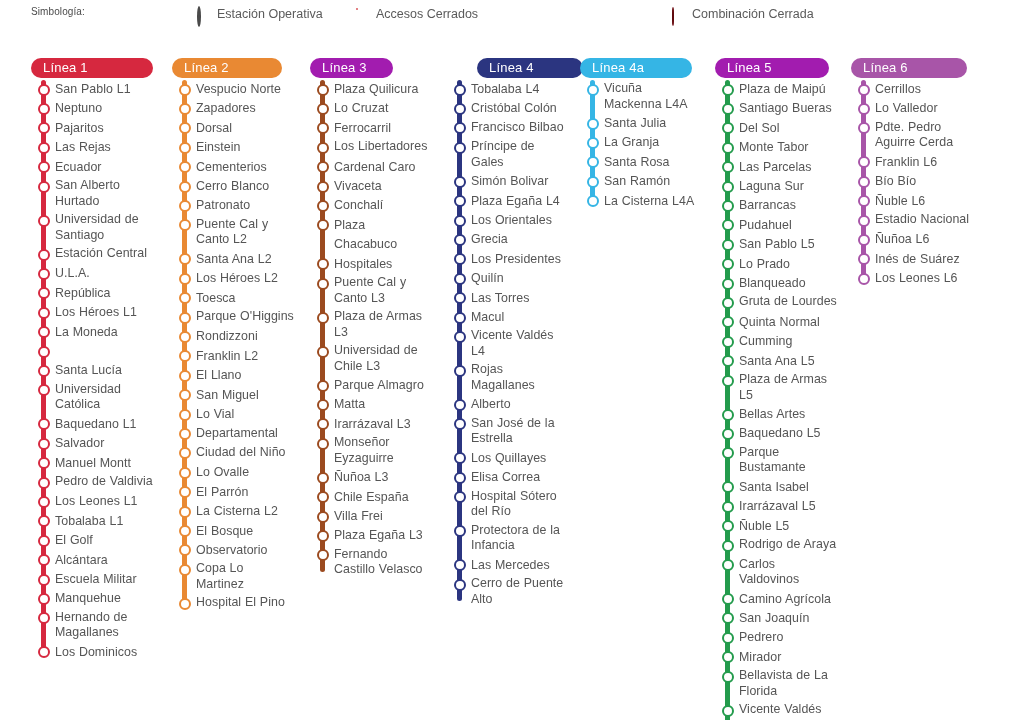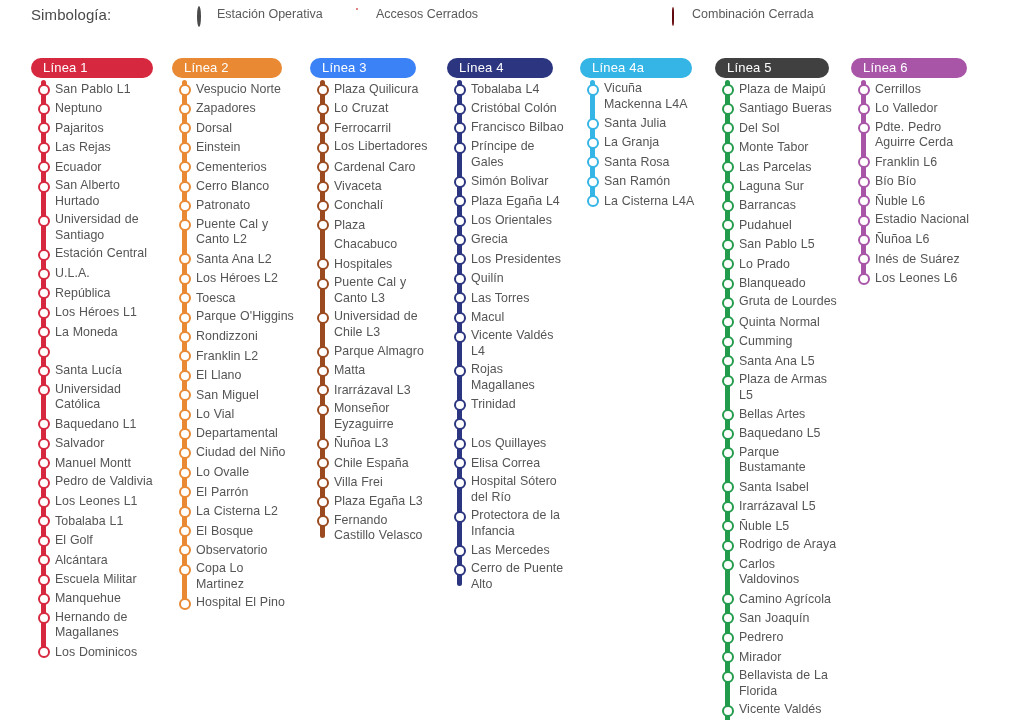--- a/index.html
+++ b/index.html
@@ -19,21 +19,21 @@
     position: absolute;
     left: 0; top: 0;
     width: 1024px;
     height: 52px;
     padding-top: 6px;
   }
   #legend-title {
     position: absolute;
     left: 31px;
     top: 6px;
-    font-size: 15px;
+    font-size: 10px;
     color: #4a4a4a;
     letter-spacing: 0.1px;
   }
   .legend-item {
     position: absolute;
     display: flex;
     align-items: flex-start;
     gap: 9px;
   }
   .legend-label {
@@ -403,21 +403,21 @@
           <span class="st-dot" style="border-color: rgb(233, 137, 51);"></span>
           <span class="st-name wrap">Copa Lo Martinez</span>
         </div>
         <div class="station">
           <span class="st-dot" style="border-color: rgb(233, 137, 51);"></span>
           <span class="st-name wrap">Hospital El Pino</span>
         </div>
       </div>
     </div>
     <div class="line-col" style="left: 310px; width: 122px;">
-      <div class="line-header" style="background: #3b82f6; width: 106px;"><span>Línea 3</span></div>
+      <div class="line-header" style="background: #a21caf; width: 83px;"><span>Línea 3</span></div>
       <div class="line-body">
         <div class="line-spine" style="background: rgb(155, 74, 31);"></div>
         <div class="station">
           <span class="st-dot" style="border-color: rgb(155, 74, 31);"></span>
           <span class="st-name">Plaza Quilicura</span>
         </div>
         <div class="station">
           <span class="st-dot" style="border-color: rgb(155, 74, 31);"></span>
           <span class="st-name">Lo Cruzat</span>
         </div>
@@ -445,20 +445,24 @@
           <span class="st-dot" style="border-color: rgb(155, 74, 31);"></span>
           <span class="st-name">Plaza Chacabuco</span>
         </div>
         <div class="station">
           <span class="st-dot" style="border-color: rgb(155, 74, 31);"></span>
           <span class="st-name">Hospitales</span>
         </div>
         <div class="station">
           <span class="st-dot" style="border-color: rgb(155, 74, 31);"></span>
           <span class="st-name wrap">Puente Cal y Canto L3</span>
+        </div>
+        <div class="station">
+          <span class="st-dot" style="border-color: rgb(155, 74, 31);"></span>
+          <span class="st-name wrap">Plaza de Armas L3</span>
         </div>
         <div class="station">
           <span class="st-dot" style="border-color: rgb(155, 74, 31);"></span>
           <span class="st-name wrap">Universidad de Chile L3</span>
         </div>
         <div class="station">
           <span class="st-dot" style="border-color: rgb(155, 74, 31);"></span>
           <span class="st-name">Parque Almagro</span>
         </div>
         <div class="station">
@@ -489,21 +493,21 @@
           <span class="st-dot" style="border-color: rgb(155, 74, 31);"></span>
           <span class="st-name">Plaza Egaña L3</span>
         </div>
         <div class="station">
           <span class="st-dot" style="border-color: rgb(155, 74, 31);"></span>
           <span class="st-name wrap">Fernando Castillo Velasco</span>
         </div>
       </div>
     </div>
     <div class="line-col" style="left: 447px; width: 118px;">
-      <div class="line-header" style="background: rgb(43, 53, 128); width: 106px;"><span>Línea 4</span></div>
+      <div class="line-header" style="background: rgb(43, 53, 128); width: 106px; margin-left: 30px;"><span>Línea 4</span></div>
       <div class="line-body">
         <div class="line-spine" style="background: rgb(43, 53, 128);"></div>
         <div class="station">
           <span class="st-dot" style="border-color: rgb(43, 53, 128);"></span>
           <span class="st-name">Tobalaba L4</span>
         </div>
         <div class="station">
           <span class="st-dot" style="border-color: rgb(43, 53, 128);"></span>
           <span class="st-name">Cristóbal Colón</span>
         </div>
@@ -550,24 +554,25 @@
         <div class="station">
           <span class="st-dot" style="border-color: rgb(43, 53, 128);"></span>
           <span class="st-name wrap">Vicente Valdés L4</span>
         </div>
         <div class="station">
           <span class="st-dot" style="border-color: rgb(43, 53, 128);"></span>
           <span class="st-name wrap">Rojas Magallanes</span>
         </div>
         <div class="station">
           <span class="st-dot" style="border-color: rgb(43, 53, 128);"></span>
-          <span class="st-name">Trinidad</span>
-        </div>
-        <div class="station">
-          <span class="st-dot" style="border-color: rgb(43, 53, 128);"></span>
+          <span class="st-name">Alberto</span>
+        </div>
+        <div class="station">
+          <span class="st-dot" style="border-color: rgb(43, 53, 128);"></span>
+          <span class="st-name wrap">San José de la Estrella</span>
         </div>
         <div class="station">
           <span class="st-dot" style="border-color: rgb(43, 53, 128);"></span>
           <span class="st-name">Los Quillayes</span>
         </div>
         <div class="station">
           <span class="st-dot" style="border-color: rgb(43, 53, 128);"></span>
           <span class="st-name">Elisa Correa</span>
         </div>
         <div class="station">
@@ -612,21 +617,21 @@
           <span class="st-dot" style="border-color: rgb(53, 181, 229);"></span>
           <span class="st-name">San Ramón</span>
         </div>
         <div class="station">
           <span class="st-dot" style="border-color: rgb(53, 181, 229);"></span>
           <span class="st-name">La Cisterna L4A</span>
         </div>
       </div>
     </div>
     <div class="line-col" style="left: 715px; width: 122px;">
-      <div class="line-header" style="background: #404040; width: 114px;"><span>Línea 5</span></div>
+      <div class="line-header" style="background: #a21caf; width: 114px;"><span>Línea 5</span></div>
       <div class="line-body">
         <div class="line-spine" style="background: rgb(35, 155, 76);"></div>
         <div class="station">
           <span class="st-dot" style="border-color: rgb(35, 155, 76);"></span>
           <span class="st-name">Plaza de Maipú</span>
         </div>
         <div class="station">
           <span class="st-dot" style="border-color: rgb(35, 155, 76);"></span>
           <span class="st-name">Santiago Bueras</span>
         </div>

